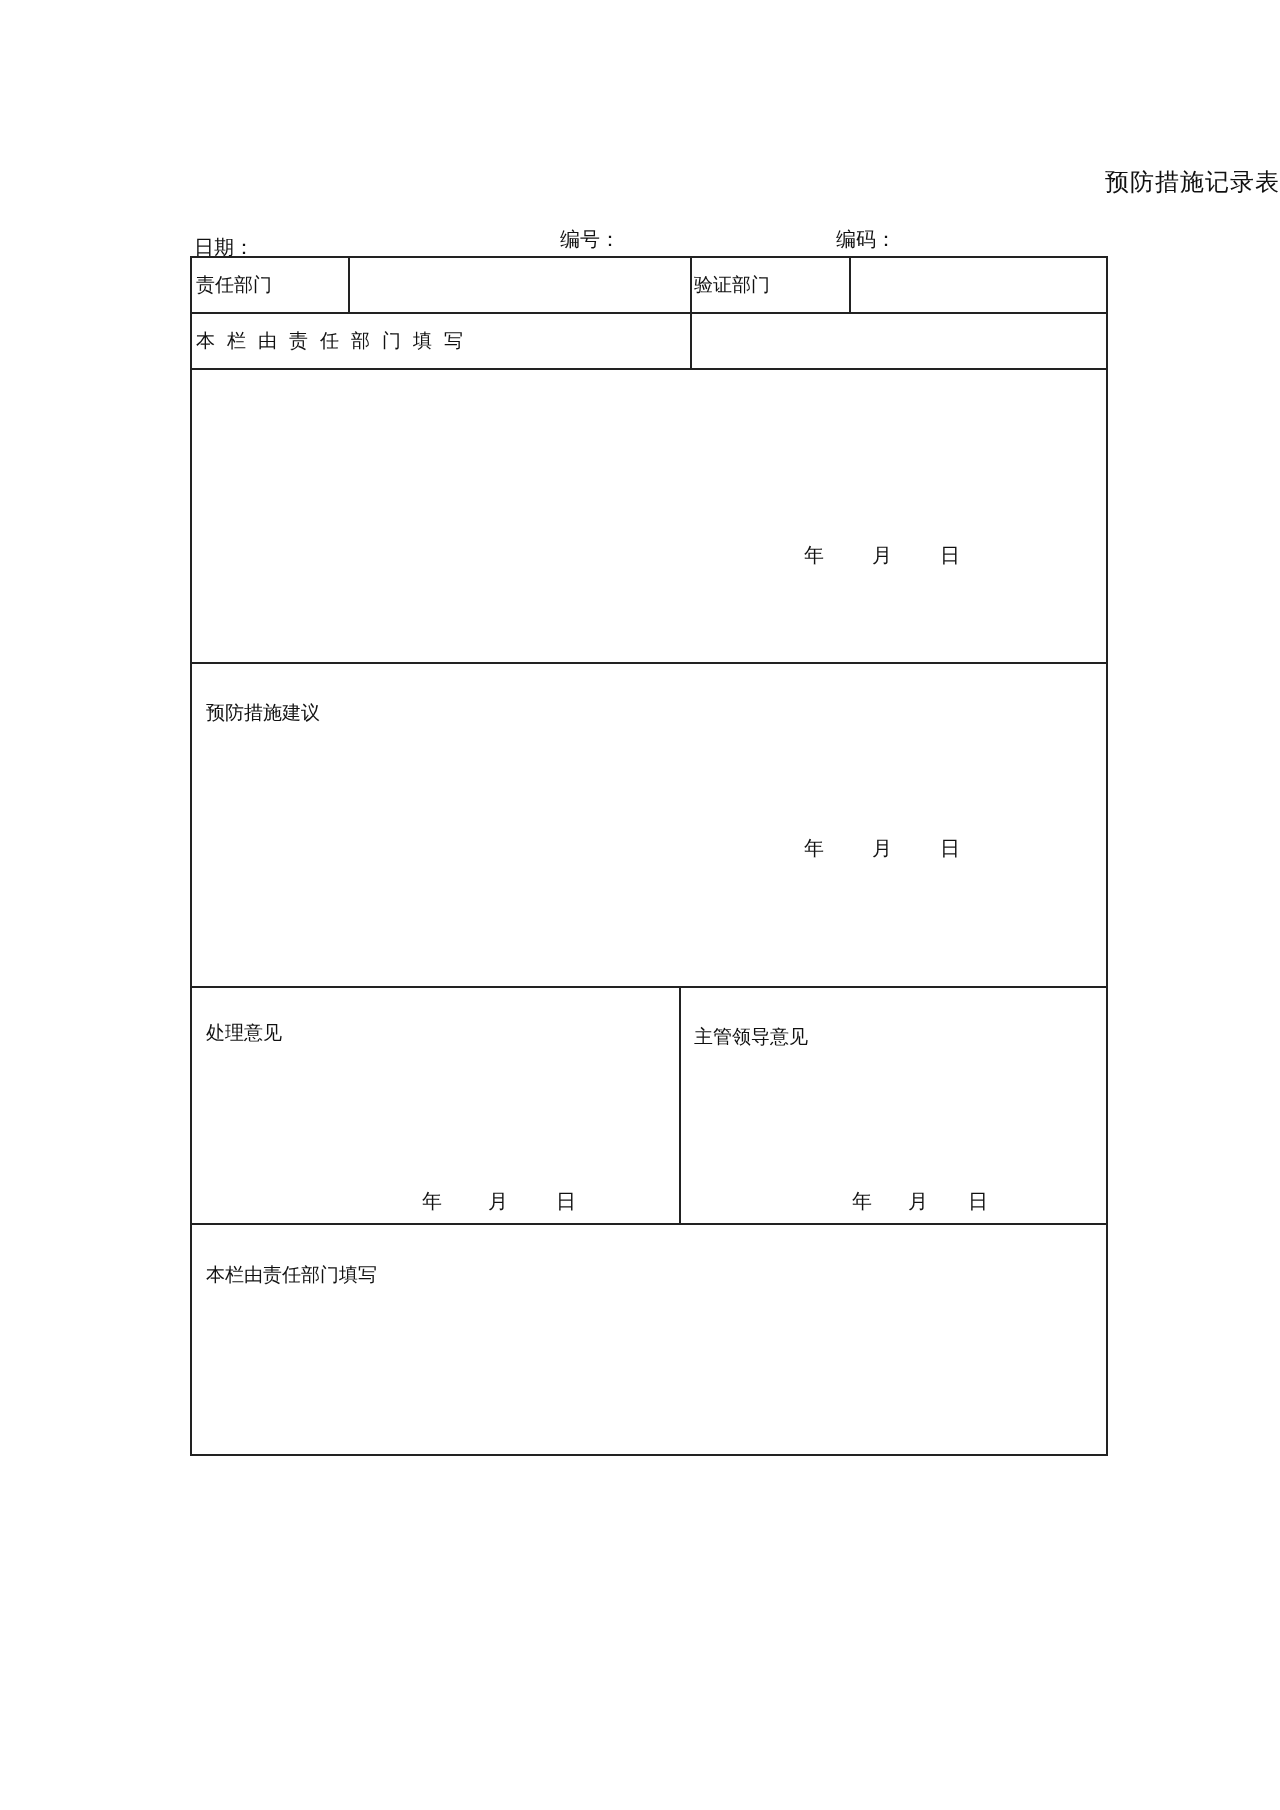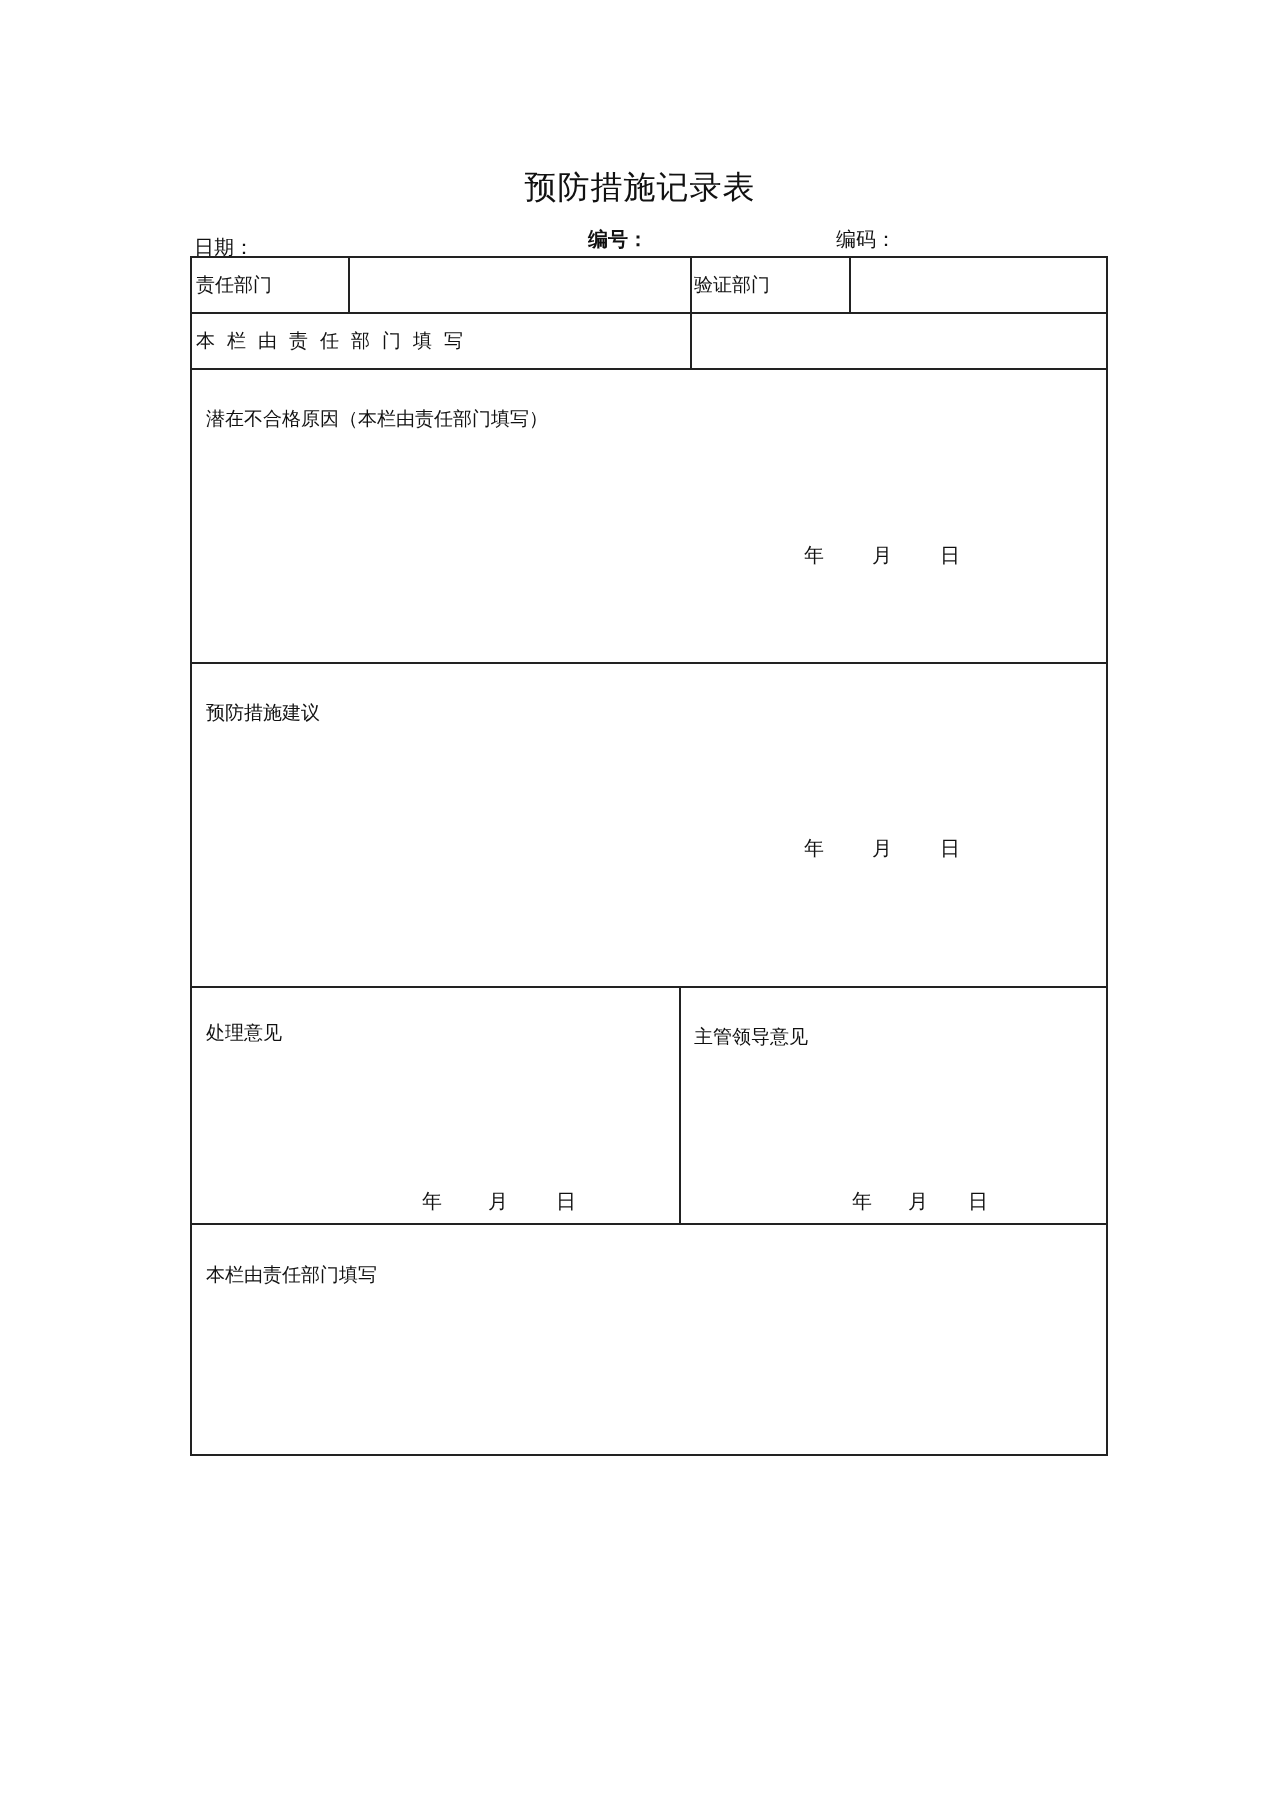--- a/index.html
+++ b/index.html
@@ -1,33 +1,33 @@
 <!DOCTYPE html>
 <html><head>
 <meta charset="utf-8">
 <style>
   html, body { margin: 0; padding: 0; background: #ffffff; }
   body { width: 1280px; height: 1810px; position: relative; font-family: "DejaVu Serif", "Liberation Serif", serif; color: #111; }
-  .title { position: absolute; left: 0; width: 1280px; top: 166px; text-align: center; font-size: 32px; letter-spacing: 1px; }
+  .title { position: absolute; left: 0; width: 1280px; top: 166px; text-align: right; font-size: 24px; letter-spacing: 1px; }
   .meta { position: absolute; top: 226px; font-size: 20px; }
   .tbl { position: absolute; left: 190px; top: 256px; width: 918px; height: 1200px; border: 2px solid #222; box-sizing: border-box; }
   .hline { position: absolute; left: 0; right: 0; height: 0; border-top: 2px solid #222; }
   .vline { position: absolute; width: 0; border-left: 2px solid #222; }
   .cell { position: absolute; font-size: 19px; white-space: nowrap; }
   .cell-input { position: absolute; }
   .spaced { letter-spacing: 12px; }
   .date-part { position: absolute; font-size: 20px; }
 </style>
 </head>
 <body>
 
 <div class="title">预防措施记录表</div>
 
 <div class="meta" style="left:194px;margin-top:8px;">日期：</div>
-<div class="meta" style="left:588px;font-weight:bold;">编号：</div>
+<div class="meta" style="left:560px;">编号：</div>
 <div class="meta" style="left:836px;">编码：</div>
 
 <div class="tbl">
 
   <div class="hline" style="top:54px;"></div>
   <div class="hline" style="top:110px;"></div>
   <div class="hline" style="top:404px;"></div>
   <div class="hline" style="top:728px;"></div>
   <div class="hline" style="top:965px;"></div>
 
@@ -37,21 +37,20 @@
   <div class="vline" style="left:487px; top:728px; height:237px;"></div>
 
   <div class="cell" style="left:4px; top:14px;">责任部门</div>
   <div class="cell-input" style="left:158px; top:0; width:338px; height:54px;"></div>
   <div class="cell" style="left:502px; top:14px;">验证部门</div>
   <div class="cell-input" style="left:659px; top:0; width:255px; height:54px;"></div>
 
   <div class="cell spaced" style="left:4px; top:70px;">本栏由责任部门填写</div>
   <div class="cell-input" style="left:500px; top:56px; width:414px; height:54px;"></div>
 
-  <div class="cell" style="left:14px; top:148px;">潜在不合格原因（本栏由责任部门填写）</div>
   <div class="cell-input" style="left:0; top:180px; width:914px; height:190px;"></div>
   <div class="date-part" style="left:612px; top:284px;">年</div>
   <div class="date-part" style="left:680px; top:284px;">月</div>
   <div class="date-part" style="left:748px; top:284px;">日</div>
 
   <div class="cell" style="left:14px; top:442px;">预防措施建议</div>
   <div class="cell-input" style="left:0; top:474px; width:914px; height:220px;"></div>
   <div class="date-part" style="left:612px; top:577px;">年</div>
   <div class="date-part" style="left:680px; top:577px;">月</div>
   <div class="date-part" style="left:748px; top:577px;">日</div>

